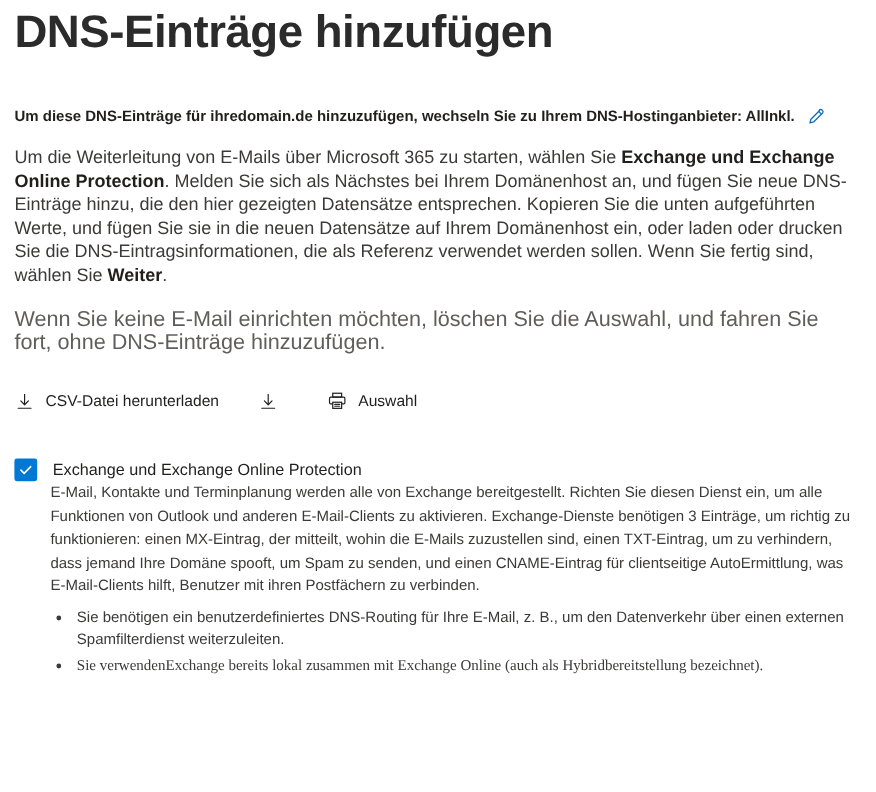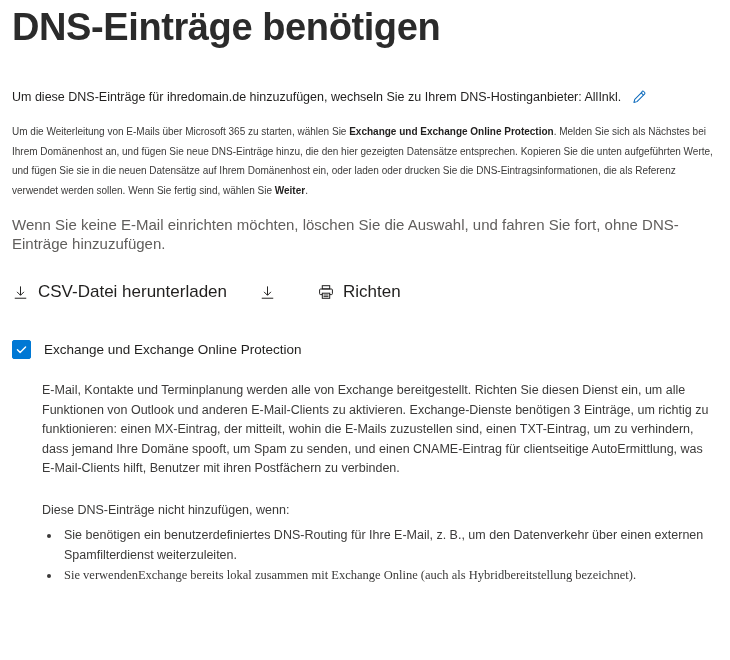--- a/index.html
+++ b/index.html
@@ -34,51 +34,51 @@
     padding: 0;
     white-space: nowrap;
   }
 
   
   .provider-line {
     display: flex;
     align-items: center;
     margin-top: 38px;
     font-size: 12.5px;
-    font-weight: 400;
+    font-weight: 700;
     color: #201f1e;
     line-height: 17px;
   }
   .provider-text {
     white-space: nowrap;
   }
   .edit-pencil-btn {
     display: inline-flex;
     align-items: center;
     justify-content: center;
     width: 18px;
     height: 18px;
     margin-left: 8px;
     cursor: pointer;
   }
   .edit-pencil-btn svg { display: block; }
 
   
   .intro {
     margin-top: 16px;
-    font-size: 10px;
+    font-size: 15px;
     line-height: 19.5px;
     color: #3b3a39;
     max-width: 706px;
     text-align: left;
   }
   .intro b { font-weight: 700; color: #201f1e; }
 
   .no-email-note {
-    font-size: 15px;
+    font-size: 18px;
     line-height: 19px;
     color: #605e5c;
     max-width: 706px;
   }
 
   
   .toolbar {
     display: flex;
     align-items: center;
     margin-top: 27px;
@@ -87,21 +87,21 @@
   .toolbar-btn {
     display: flex;
     align-items: center;
     height: 24px;
     cursor: pointer;
     background: transparent;
     border: 0;
     padding: 0;
     color: #201f1e;
     font-family: "Liberation Sans", sans-serif;
-    font-size: 17px;
+    font-size: 13px;
     line-height: 24px;
     white-space: nowrap;
   }
   .toolbar-btn + .toolbar-btn { margin-left: 32px; }
   .toolbar-btn .tb-icon {
     display: inline-flex;
     align-items: center;
     justify-content: center;
     width: 17px;
     height: 17px;
@@ -142,21 +142,21 @@
   .detail {
     margin-left: 30px;
     margin-right: 6px;
   }
   .detail p {
     font-size: 12.5px;
     line-height: 19.5px;
     color: #3b3a39;
     margin: 0;
   }
-  .detail p.para-desc  { margin-top: 22px; }
+  .detail p.para-desc  { }
   .detail p.para-when  { margin-top: 22px; }
   .detail p.para-unsel { margin-top: 22px; }
   .detail p b { font-weight: 700; color: #201f1e; }
 
   .detail ul {
     margin: 6px 0 0 0;
     padding-left: 19px;
     list-style: disc outside;
   }
   .detail ul li {
@@ -166,21 +166,21 @@
     margin: 0;
     padding-left: 3px;
   }
   .detail ul li + li { margin-top: 1px; font-family: Liberation Serif, serif; }
 </style>
 </head>
 <body>
 
 <div class="page">
 
-  <h1 class="page-title">DNS-Einträge benötigen</h1>
+  <h1 class="page-title">DNS-Einträge hinzufügen</h1>
 
   <div class="provider-line">
     <span class="provider-text">Um diese DNS-Einträge für ihredomain.de hinzuzufügen, wechseln Sie zu Ihrem DNS-Hostinganbieter: AllInkl.</span>
     <span class="edit-pencil-btn" title="Bearbeiten">
       <svg width="15" height="15" viewBox="0 0 16 16" aria-hidden="true">
         <path d="M11.6 1.6a1.4 1.4 0 0 1 2 0l.8.8a1.4 1.4 0 0 1 0 2l-8 8-3.3.9.9-3.3 8-8z" fill="none" stroke="#0f6cbd" stroke-width="1.1" stroke-linejoin="round"></path>
         <path d="M10.6 2.7l2.7 2.7" fill="none" stroke="#0f6cbd" stroke-width="1.1"></path>
       </svg>
     </span>
   </div>
@@ -214,39 +214,38 @@
 
     <button class="toolbar-btn">
       <span class="tb-icon">
         <svg width="16" height="16" viewBox="0 0 16 16" aria-hidden="true">
           <rect x="4.3" y="1.7" width="7.4" height="3.2" fill="none" stroke="#201f1e" stroke-width="1"></rect>
           <rect x="1.6" y="5" width="12.8" height="5.6" rx="1" fill="none" stroke="#201f1e" stroke-width="1"></rect>
           <rect x="4.3" y="9.2" width="7.4" height="5.1" fill="#ffffff" stroke="#201f1e" stroke-width="1"></rect>
           <path d="M5.9 11h4.2M5.9 12.6h4.2" fill="none" stroke="#201f1e" stroke-width="0.9" stroke-linecap="round"></path>
         </svg>
       </span>
-      <span>Richten</span>
+      <span>Auswahl</span>
     </button>
 
   </div>
 
   <div class="check-row">
     <span class="checkbox" role="checkbox" aria-checked="true">
       <svg width="13" height="13" viewBox="0 0 16 16" aria-hidden="true">
         <path d="M3 8.4l3.3 3.3L13 4.8" fill="none" stroke="#ffffff" stroke-width="1.7" stroke-linecap="round" stroke-linejoin="round"></path>
       </svg>
     </span>
     <span class="check-label">Exchange und Exchange Online Protection</span>
   </div>
 
   <div class="detail">
 
     <p class="para-desc">E-Mail, Kontakte und Terminplanung werden alle von Exchange bereitgestellt. Richten Sie diesen Dienst ein, um alle Funktionen von Outlook und anderen E-Mail-Clients zu aktivieren. Exchange-Dienste benötigen 3 Einträge, um richtig zu funktionieren: einen MX-Eintrag, der mitteilt, wohin die E-Mails zuzustellen sind, einen TXT-Eintrag, um zu verhindern, dass jemand Ihre Domäne spooft, um Spam zu senden, und einen CNAME-Eintrag für clientseitige AutoErmittlung, was E-Mail-Clients hilft, Benutzer mit ihren Postfächern zu verbinden.</p>
 
-    <p class="para-when">Diese DNS-Einträge nicht hinzufügen, wenn:</p>
 
     <ul>
       <li>Sie benötigen ein benutzerdefiniertes DNS-Routing für Ihre E-Mail, z. B., um den Datenverkehr über einen externen Spamfilterdienst weiterzuleiten.</li>
       <li>Sie verwendenExchange bereits lokal zusammen mit Exchange Online (auch als Hybridbereitstellung bezeichnet).</li>
     </ul>
 
 
   </div>
 
 </div>

